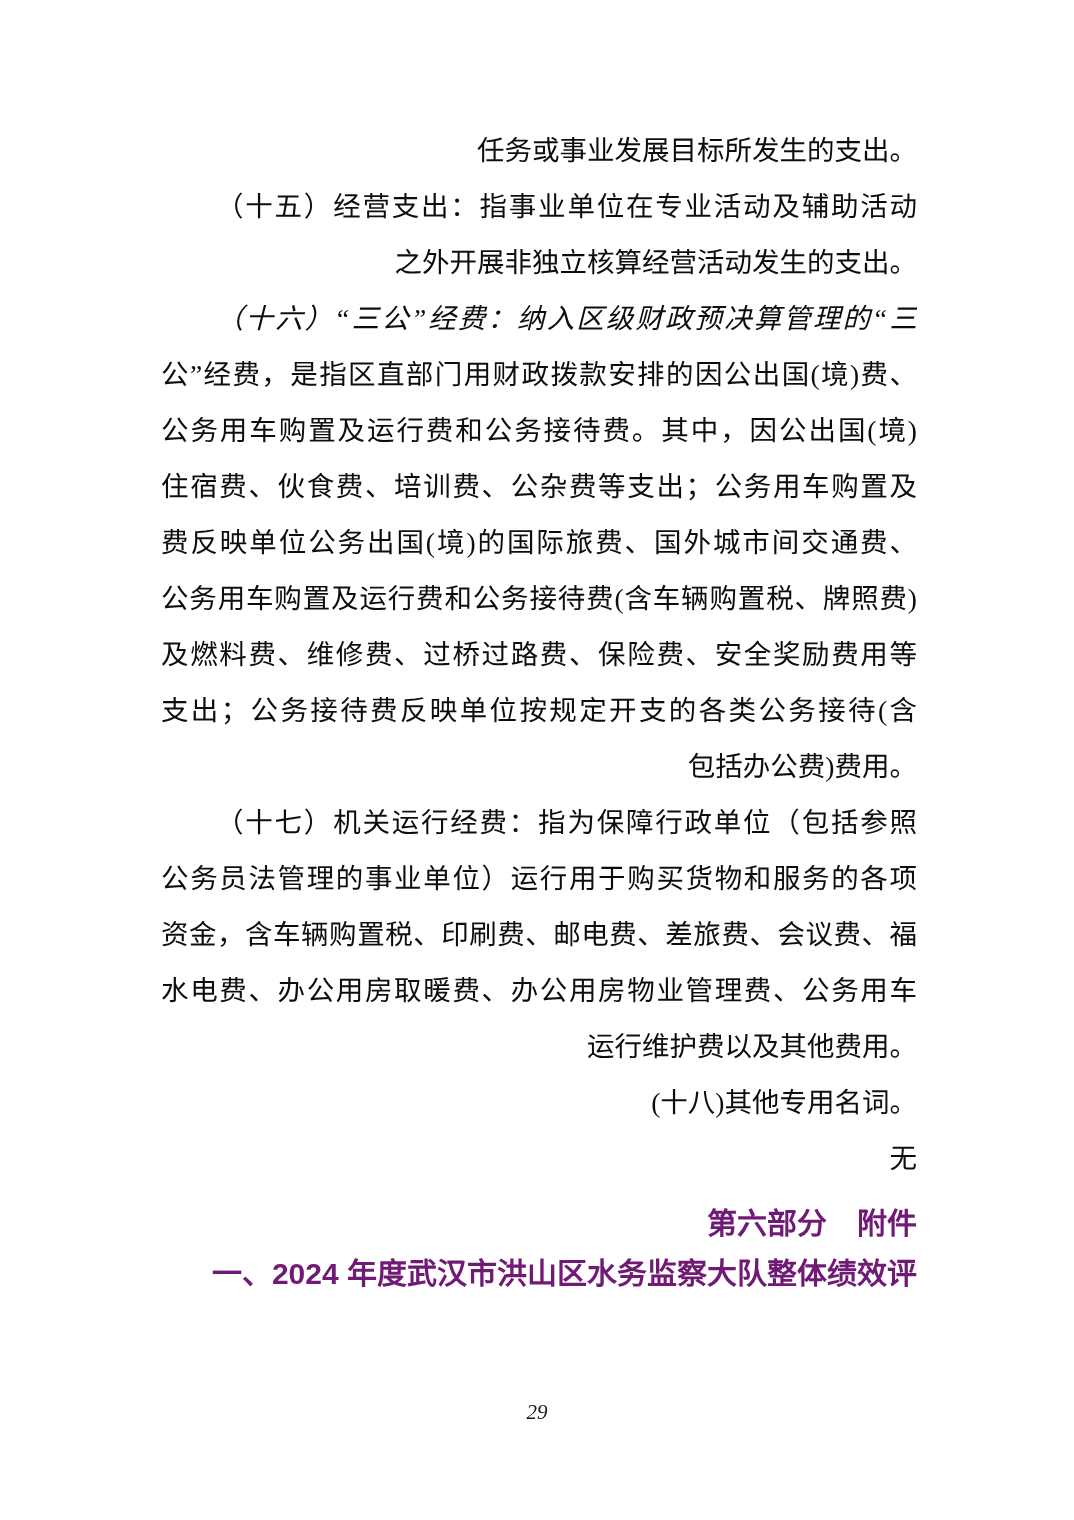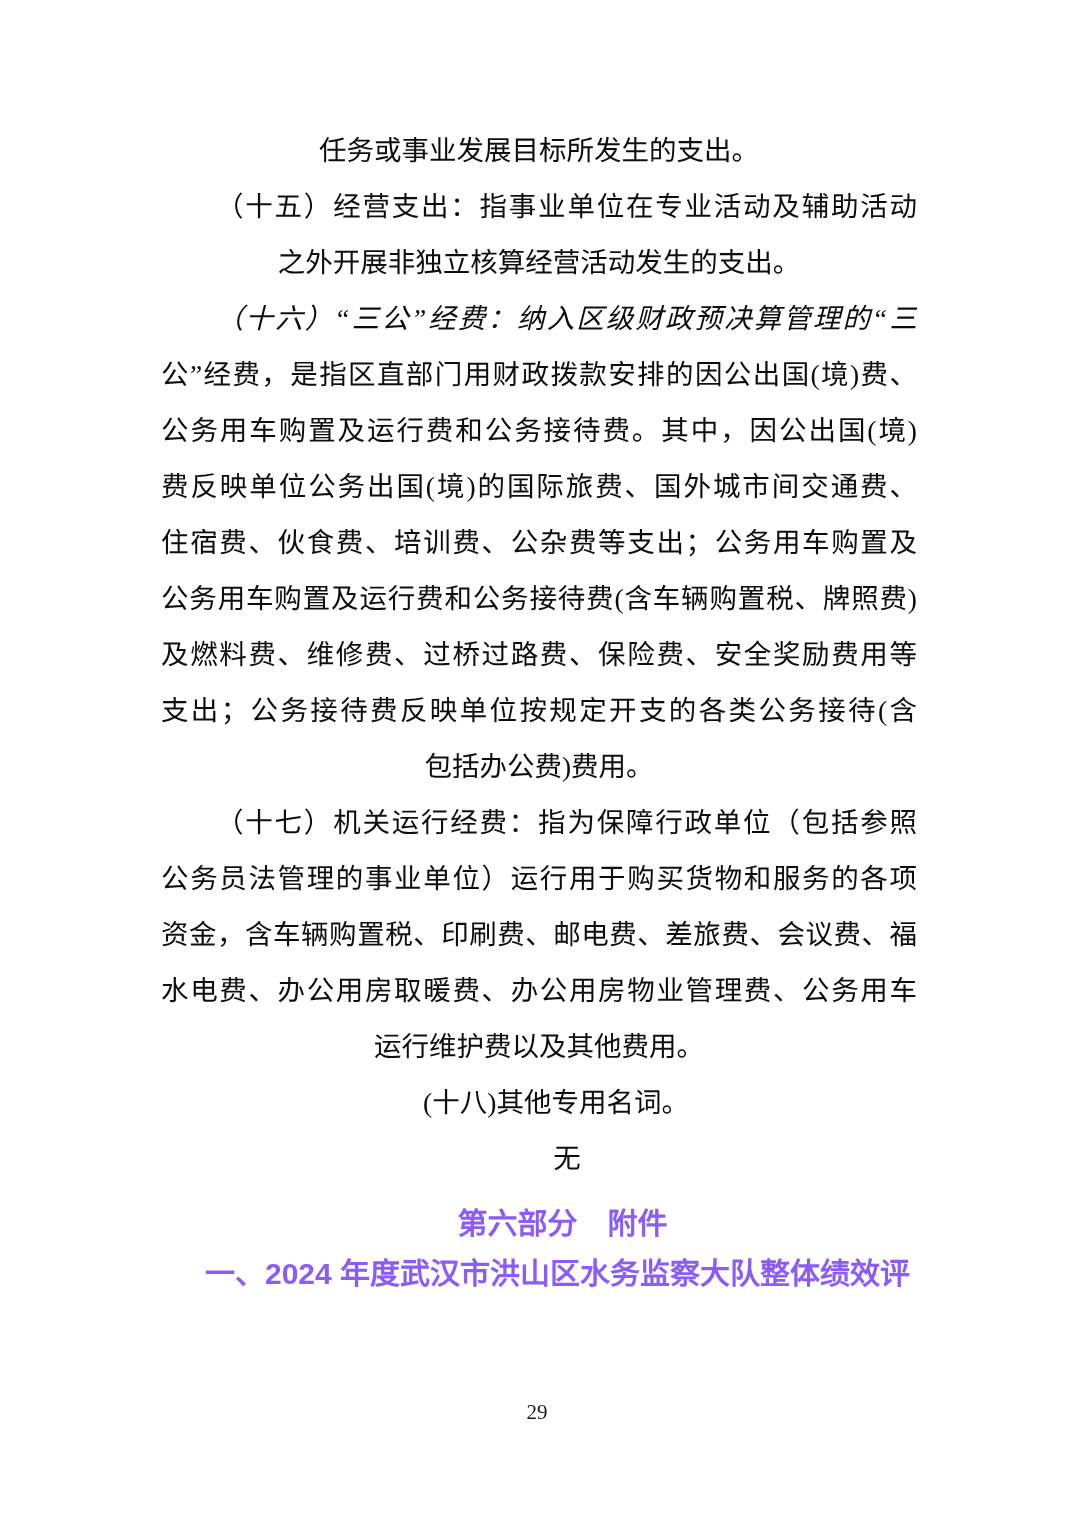--- a/index.html
+++ b/index.html
@@ -23,61 +23,62 @@
     top: 123px;
     width: 756px;
   }
   .doc-line {
     height: 56px;
     line-height: 56px;
     font-size: 27.5px;
     letter-spacing: 0;
     color: #0d0d0d;
     overflow: hidden;
-    text-align: center;
+    text-align: right;
     font-family: "Liberation Serif", "DejaVu Serif", serif;
   }
   .doc-line.fill {
     text-align: justify;
     text-align-last: justify;
   }
   .doc-line.bold {
     font-family: "Liberation Sans", "DejaVu Sans", sans-serif;
     font-weight: bold;
     font-size: 30px;
     height: 50px;
     line-height: 50px;
-    color: #8b5cf6;
+    color: #701a75;
   }
   .page-footer {
     position: absolute;
     top: 1400px;
     left: 0;
     width: 100%;
     text-align: center;
   }
   .page-number {
     font-size: 21px;
     color: #1a1a1a;
     font-family: "Liberation Serif", "DejaVu Serif", serif;
+    font-style: italic;
   }
 </style>
 </head>
 <body>
 
 <div class="page">
   <div class="text-block">
       <div class="doc-line">任务或事业发展目标所发生的支出。</div>
       <div class="doc-line fill" style="text-indent: 55px;">（十五）经营支出：指事业单位在专业活动及辅助活动</div>
       <div class="doc-line">之外开展非独立核算经营活动发生的支出。</div>
       <div class="doc-line fill" style="text-indent: 55px; font-style: italic;">（十六）“三公”经费：纳入区级财政预决算管理的“三</div>
       <div class="doc-line fill">公”经费，是指区直部门用财政拨款安排的因公出国(境)费、</div>
       <div class="doc-line fill">公务用车购置及运行费和公务接待费。其中，因公出国(境)</div>
+      <div class="doc-line fill">住宿费、伙食费、培训费、公杂费等支出；公务用车购置及</div>
       <div class="doc-line fill">费反映单位公务出国(境)的国际旅费、国外城市间交通费、</div>
-      <div class="doc-line fill">住宿费、伙食费、培训费、公杂费等支出；公务用车购置及</div>
       <div class="doc-line fill">公务用车购置及运行费和公务接待费(含车辆购置税、牌照费)</div>
       <div class="doc-line fill">及燃料费、维修费、过桥过路费、保险费、安全奖励费用等</div>
       <div class="doc-line fill">支出；公务接待费反映单位按规定开支的各类公务接待(含</div>
       <div class="doc-line">包括办公费)费用。</div>
       <div class="doc-line fill" style="text-indent: 55px;">（十七）机关运行经费：指为保障行政单位（包括参照</div>
       <div class="doc-line fill">公务员法管理的事业单位）运行用于购买货物和服务的各项</div>
       <div class="doc-line fill">资金，含车辆购置税、印刷费、邮电费、差旅费、会议费、福</div>
       <div class="doc-line fill">水电费、办公用房取暖费、办公用房物业管理费、公务用车</div>
       <div class="doc-line">运行维护费以及其他费用。</div>
       <div class="doc-line" style="text-indent: 34px;">(十八)其他专用名词。</div>

